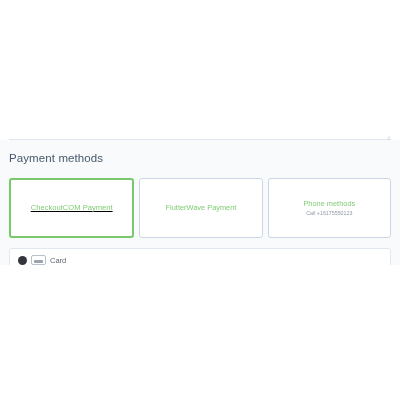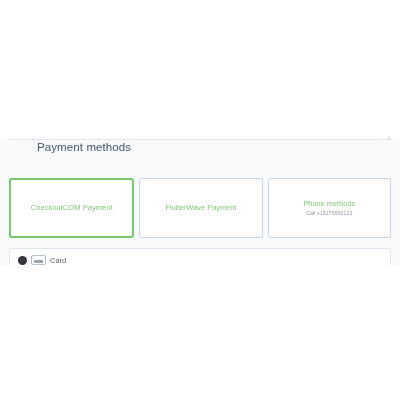--- a/index.html
+++ b/index.html
@@ -55,26 +55,25 @@
   #content-band {
     position: absolute;
     left: 0; top: 140px;
     width: 400px; height: 125px;
     background: #f8fafc;
     overflow: hidden;
   }
 
   #section-title {
     position: absolute;
-    left: 9px; top: 1px;
+    left: 9px; top: 12px;
     font-size: 11.5px;
     color: #46596b;
     letter-spacing: .1px;
     white-space: nowrap;
-    margin-left: 28px;
   }
 
   
   #methods-row {
     position: absolute;
     left: 9px; top: 38px;
     width: 382px; height: 60px;
     display: flex;
     gap: 5px;
   }
@@ -90,20 +89,21 @@
     align-items: center;
     justify-content: center;
     text-align: center;
     padding: 2px 4px;
     cursor: pointer;
     overflow: hidden;
   }
 
   .method-card.selected {
     border: 2px solid #79c86b;
+    text-decoration: underline;
   }
 
   .method-title {
     font-size: 7.4px;
     color: #7ecb72;
     line-height: 1.25;
     white-space: nowrap;
   }
 
   .method-card.selected .method-title { font-size: 7.6px; }

